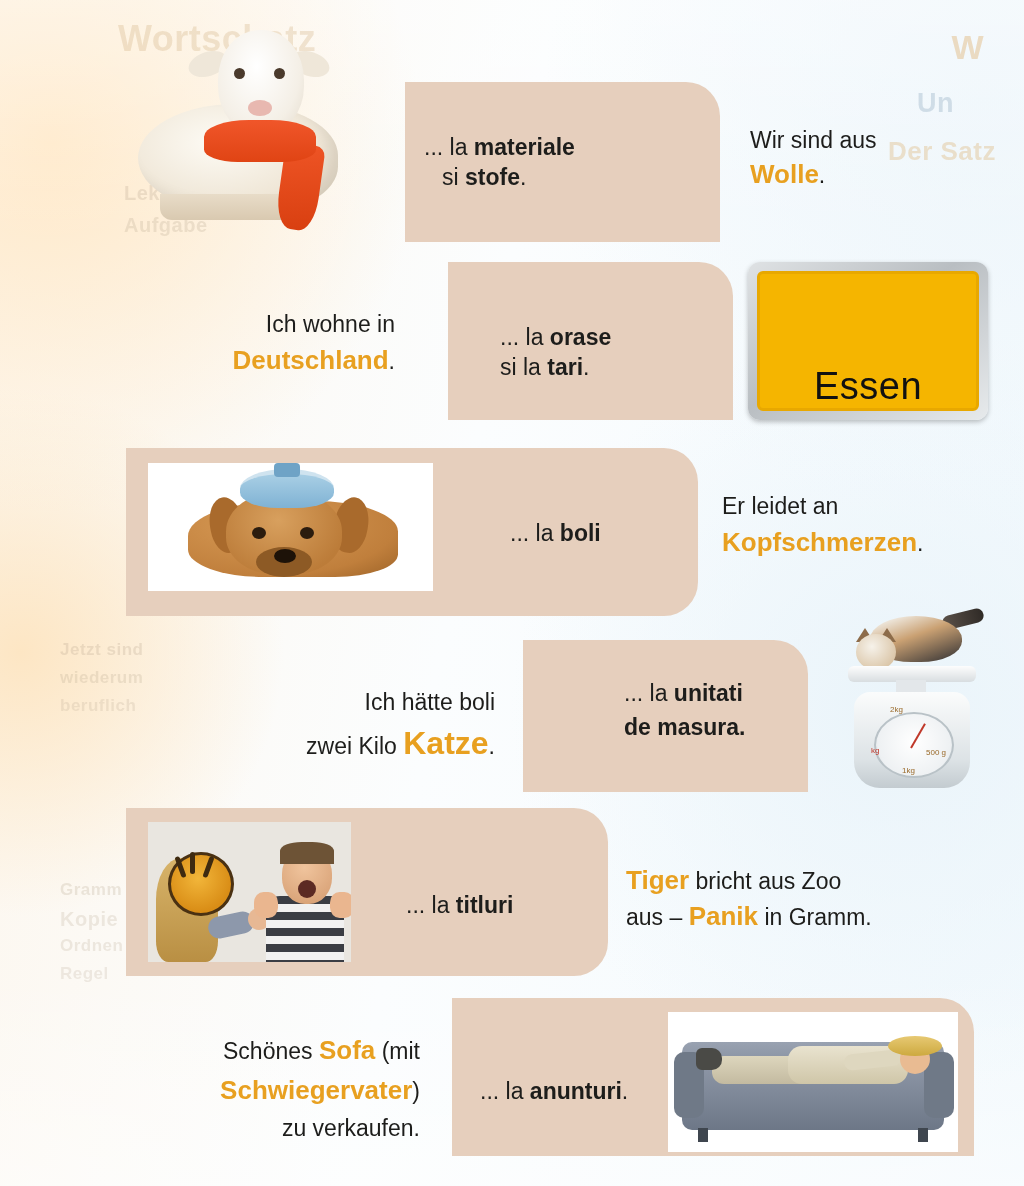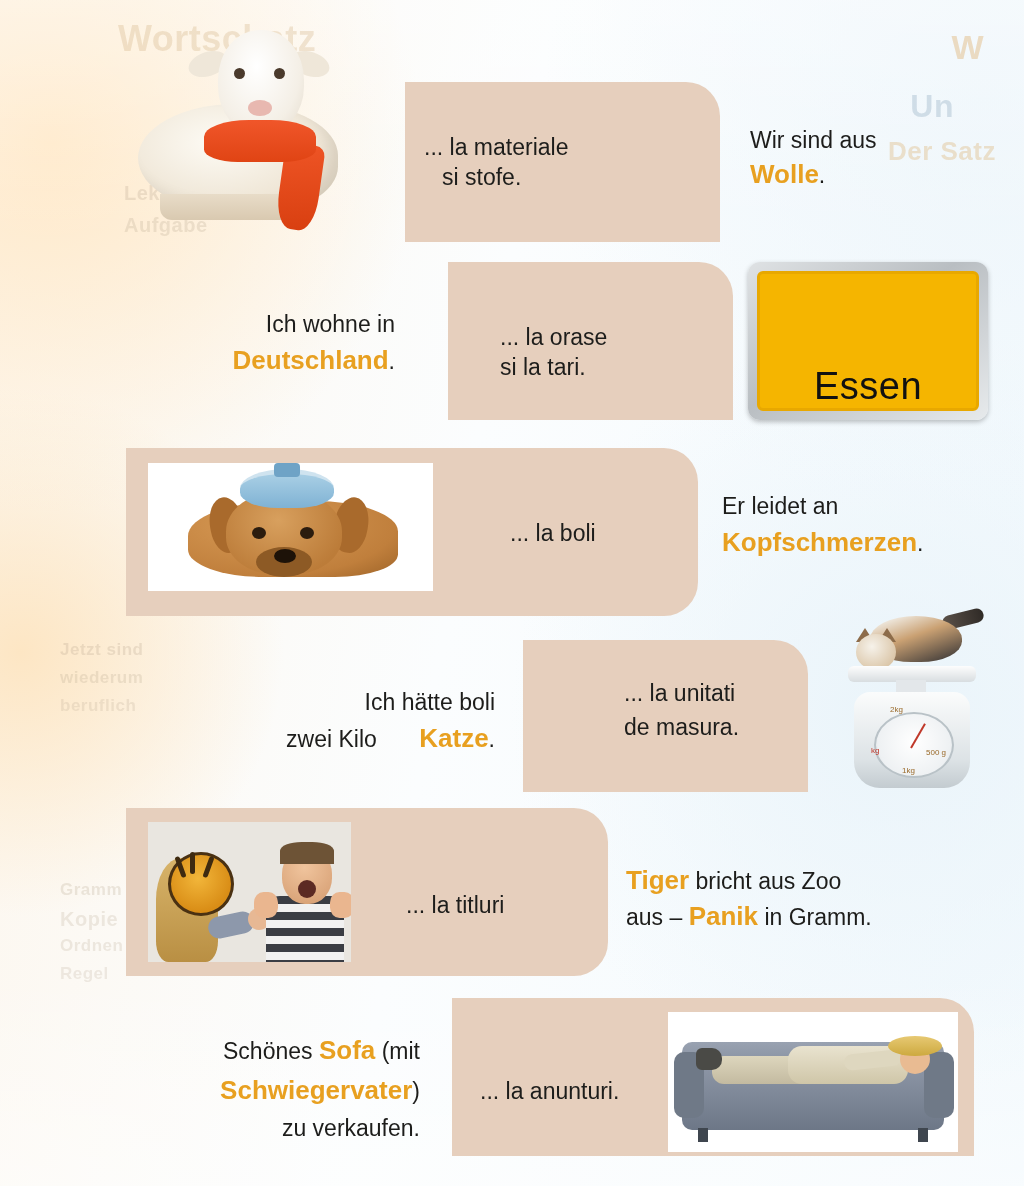--- a/index.html
+++ b/index.html
@@ -38,21 +38,21 @@
   
   .ghost {
     position: absolute;
     color: rgba(196, 176, 150, 0.30);
     font-weight: bold;
     letter-spacing: .5px;
     user-select: none;
   }
   .ghost-title { left: 118px; top: 18px; font-size: 36px; color: rgba(206,170,120,.28); }
   .ghost-w     { right: 40px;  top: 28px; font-size: 34px; color: rgba(214,150,60,.30); }
-  .ghost-u     { right: 70px;  top: 88px; font-size: 32px; color: rgba(120,150,175,.28); }
+  .ghost-u     { right: 70px;  top: 88px; font-size: 27px; color: rgba(120,150,175,.28); }
   .ghost-d     { right: 28px;  top: 136px;font-size: 26px; color: rgba(214,150,60,.26); }
   .ghost-l1    { left: 124px;  top: 182px; font-size: 20px; color: rgba(180,162,140,.26); }
   .ghost-l2    { left: 124px;  top: 214px; font-size: 20px; color: rgba(180,162,140,.24); }
   .ghost-l3    { left: 60px;   top: 640px; font-size: 17px; color: rgba(180,162,140,.26); }
   .ghost-l4    { left: 60px;   top: 668px; font-size: 17px; color: rgba(180,162,140,.24); }
   .ghost-l5    { left: 60px;   top: 696px; font-size: 17px; color: rgba(180,162,140,.22); }
   .ghost-l6    { left: 60px;   top: 880px; font-size: 17px; color: rgba(180,162,140,.24); }
   .ghost-l7    { left: 60px;   top: 908px; font-size: 20px; color: rgba(180,162,140,.22); }
   .ghost-l8    { left: 60px;   top: 936px; font-size: 17px; color: rgba(180,162,140,.22); }
   .ghost-l9    { left: 60px;   top: 964px; font-size: 17px; color: rgba(180,162,140,.20); }
@@ -65,21 +65,21 @@
   .block.round-tr { border-top-right-radius: 34px; }
   .block.round-br { border-bottom-right-radius: 34px; }
 
   .block-text {
     position: absolute;
     font-size: 23px;
     line-height: 1.35;
     color: #1d1d1b;
     white-space: nowrap;
   }
-  .block-text b { font-weight: normal; }
+  .block-text b { font-weight: bold; }
 
   
   .caption {
     position: absolute;
     font-size: 23px;
     line-height: 1.45;
     color: #1d1d1b;
     white-space: nowrap;
   }
   .caption .hl { color: #e8a020; font-weight: bold; }
@@ -386,21 +386,21 @@
 
 <div class="block round-tr" style="left:523px; top:640px; width:285px; height:152px;"></div>
 <div class="block-text" style="left:624px; top:678px;">
   <span>... la </span><b>unitati</b>
 </div>
 <div class="block-text" style="left:624px; top:712px;">
   <b>de masura.</b>
 </div>
 <div class="caption right" style="left:230px; top:686px; width:265px;">Ich hätte boli</div>
 <div class="caption right" style="left:230px; top:720px; width:265px;">
-  <span>zwei Kilo </span><span class="hl" style="font-size:26px;margin-left:36px;">Katze</span><span>.</span>
+  <span>zwei Kilo </span><span class="hl" style="font-size:32px;">Katze</span><span>.</span>
 </div>
 
 <div class="photo scale-wrap">
   <div class="cat-tail"></div>
   <div class="cat-body"></div>
   <div class="cat-ear l"></div>
   <div class="cat-ear r"></div>
   <div class="cat-head"></div>
   <div class="scale-plate"></div>
   <div class="scale-neck"></div>

